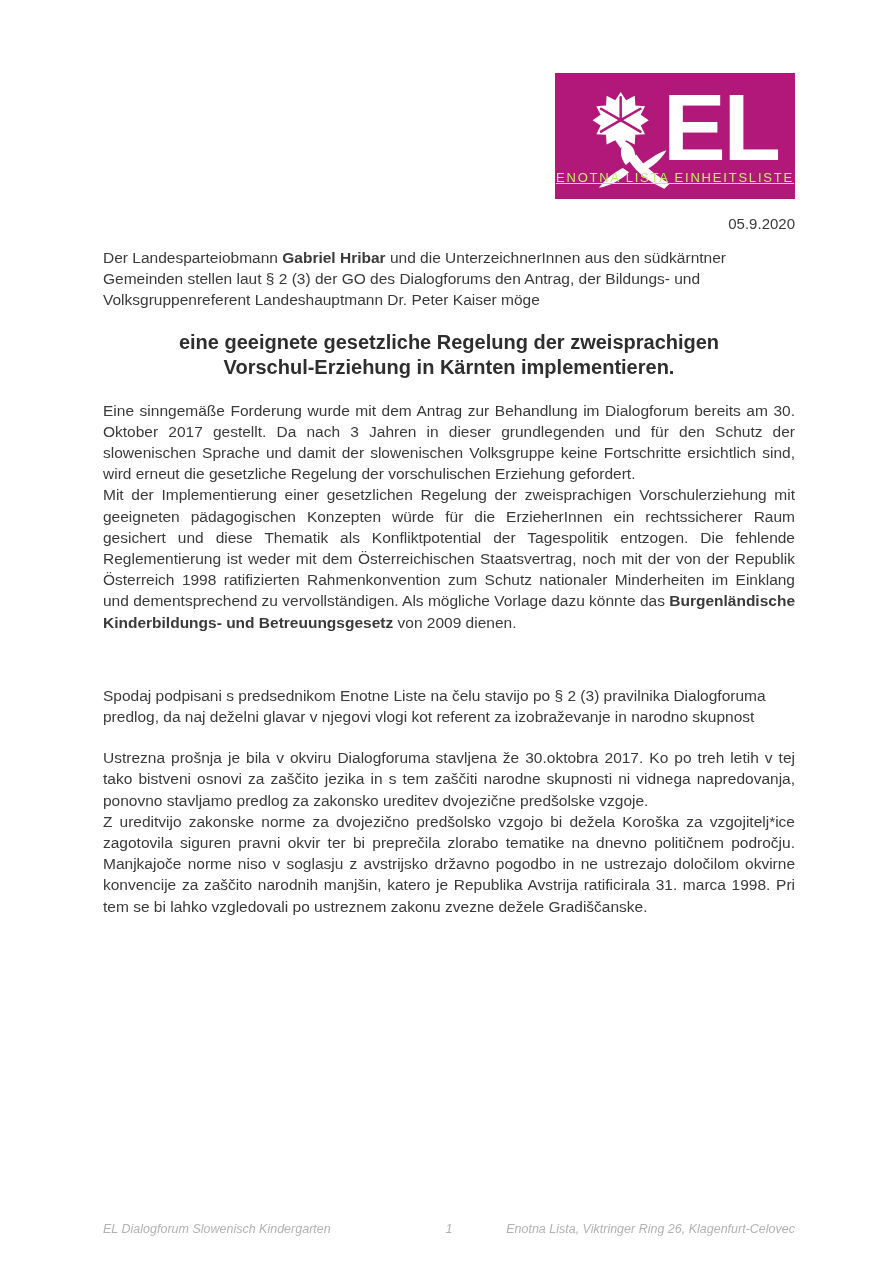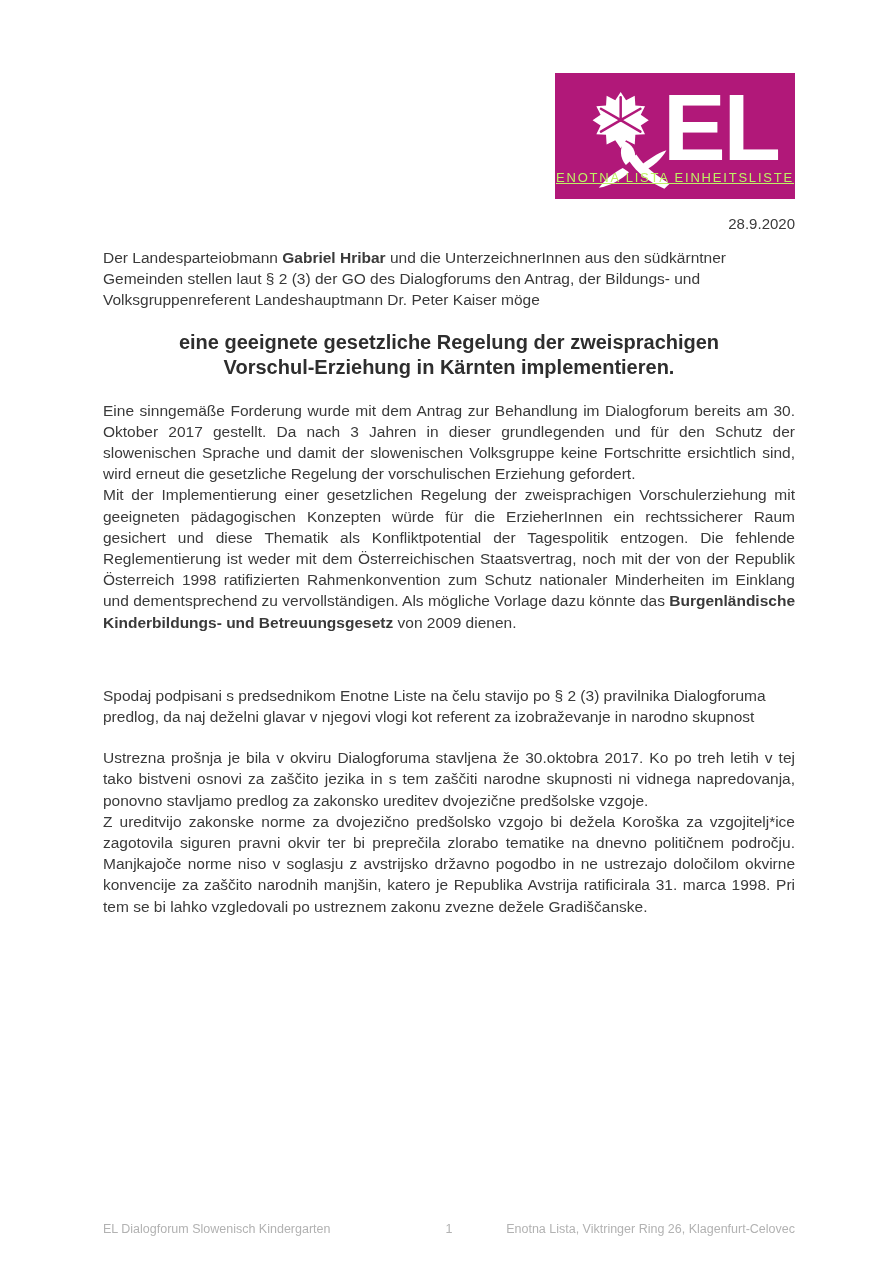--- a/index.html
+++ b/index.html
@@ -99,20 +99,21 @@
   .footer {
     position: absolute;
     left: 103px;
     right: 98px;
     top: 1206px;
     display: grid;
     grid-template-columns: 1fr auto 1fr;
     align-items: baseline;
     font-size: 12.5px;
     color: #b2b2b2;
+    font-style: italic;
   }
   .footer .f-left  { text-align: left; }
   .footer .f-mid   { text-align: center; }
   .footer .f-right { text-align: right; }
 </style>
 </head>
 <body>
 
 <div class="page">
   <div class="content">
@@ -133,21 +134,21 @@
             <path d="M42,30 L23,19"></path>
             <path d="M42,30 L61,41"></path>
             <path d="M42,30 L23,41"></path>
           </g>
         </svg>
       </span>
       <span class="acronym">EL</span>
       <span class="caption">ENOTNA LISTA EINHEITSLISTE</span>
     </div>
 
-    <div class="date">28.9.2020</div>
+    <div class="date">05.9.2020</div>
 
     <p class="para left mt-intro"><span>Der Landesparteiobmann </span><strong>Gabriel Hribar</strong><span> und die UnterzeichnerInnen aus den südkärntner Gemeinden stellen laut § 2 (3) der GO des Dialogforums den Antrag, der Bildungs- und Volksgruppenreferent Landeshauptmann Dr. Peter Kaiser möge</span></p>
 
     <h1 class="motion">eine geeignete gesetzliche Regelung der zweisprachigen Vorschul-Erziehung in Kärnten implementieren.</h1>
 
 
     <p class="para justify mt-body">Eine sinngemäße Forderung wurde mit dem Antrag zur Behandlung im Dialogforum bereits am 30. Oktober 2017 gestellt. Da nach 3 Jahren in dieser grundlegenden und für den Schutz der slowenischen Sprache und damit der slowenischen Volksgruppe keine Fortschritte ersichtlich sind, wird erneut die gesetzliche Regelung der vorschulischen Erziehung gefordert.</p>
 
     <p class="para justify"><span>Mit der Implementierung einer gesetzlichen Regelung der zweisprachigen Vorschulerziehung mit geeigneten pädagogischen Konzepten würde für die ErzieherInnen ein rechtssicherer Raum gesichert und diese Thematik als Konfliktpotential der Tagespolitik entzogen. Die fehlende Reglementierung ist weder mit dem Österreichischen Staatsvertrag, noch mit der von der Republik Österreich 1998 ratifizierten Rahmenkonvention zum Schutz nationaler Minderheiten im Einklang und dementsprechend zu vervollständigen. Als mögliche Vorlage dazu könnte das </span><strong>Burgenländische Kinderbildungs- und Betreuungsgesetz</strong><span> von 2009 dienen.</span></p>
 

